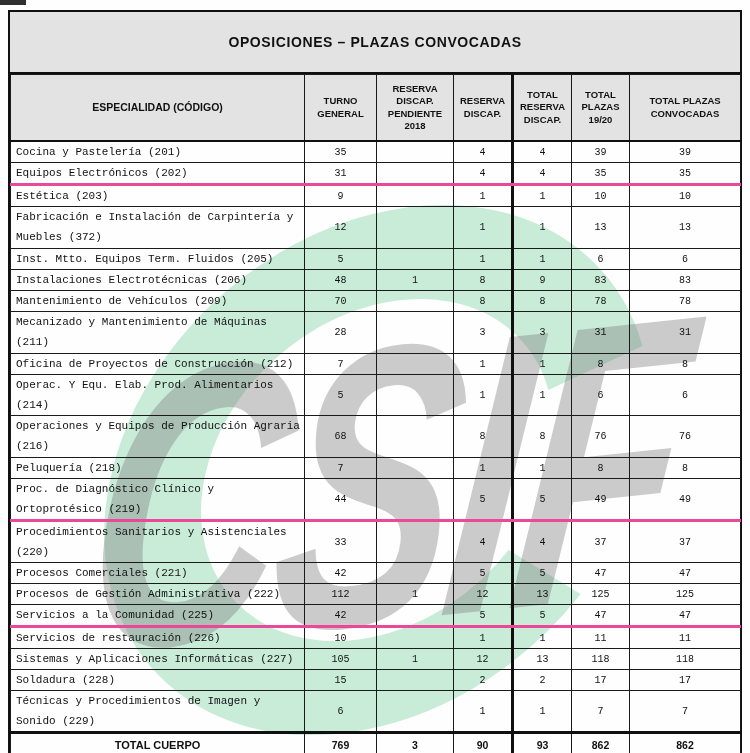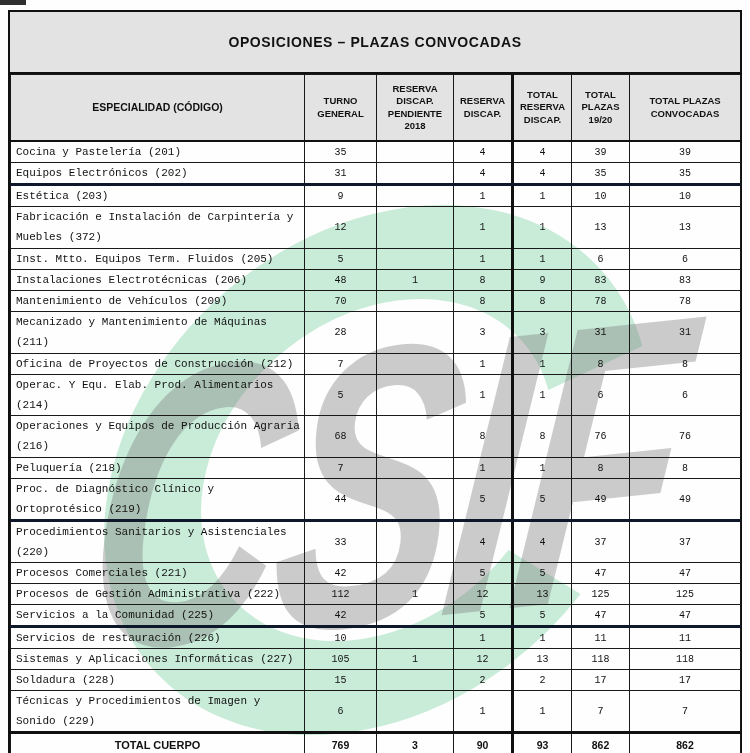--- a/index.html
+++ b/index.html
@@ -47,21 +47,21 @@
   thead th.spec-h{font-size:10.5px;}
   td.spec{
     font-size:11px;line-height:20px;vertical-align:top;
     padding:0 3px 0 5px;white-space:pre-line;background:transparent;
   }
   td.num{
     font-size:10px;text-align:center;vertical-align:middle;background:transparent;
   }
   tbody tr{height:21px;font-family:Liberation Mono, monospace;}
   tbody tr.tall{height:42px;}
-  tbody tr.thick-after td{border-bottom:3px solid #0f172a;}
+  tbody tr.thick-after td{border-bottom:3px solid #ec4899;}
   th.thickL,td.thickL{border-left:3px solid #101010;}
   tfoot td{border-top:3px solid #101010;height:20px;font-weight:bold;}
   tfoot td.label{font-size:11px;text-align:center;vertical-align:middle;}
   tfoot td.num{font-size:10.5px;}
 </style>
 </head>
 <body>
 
 <div class="page">
 

